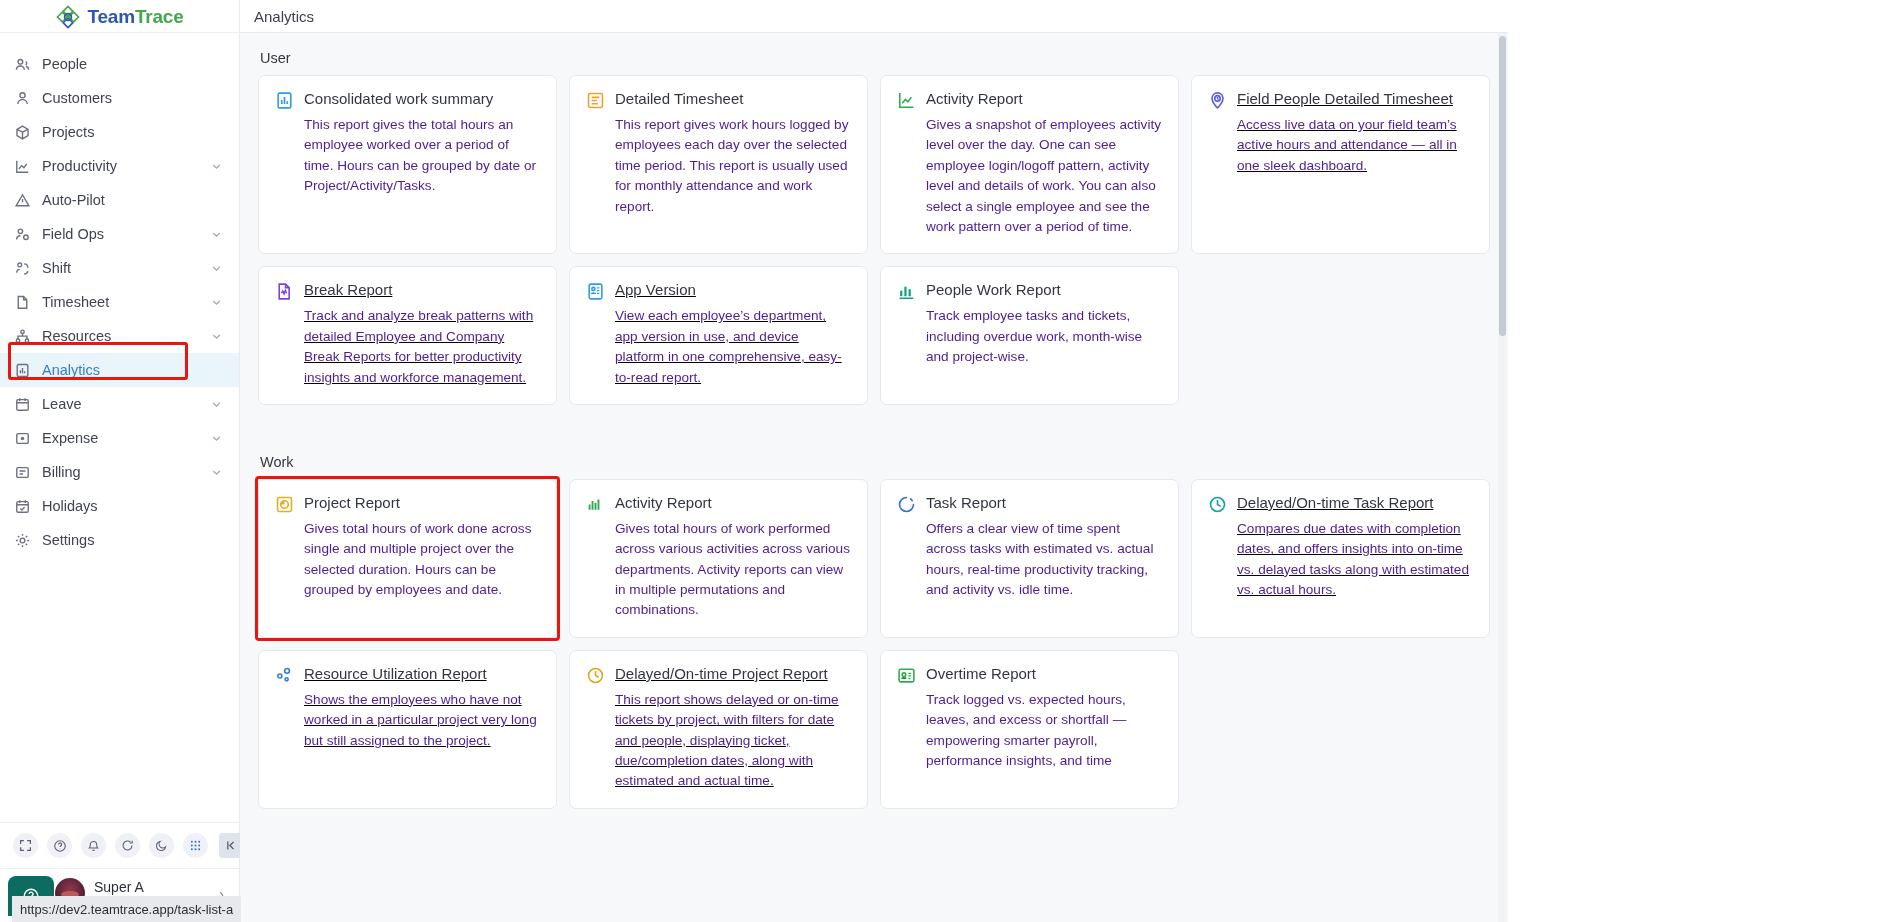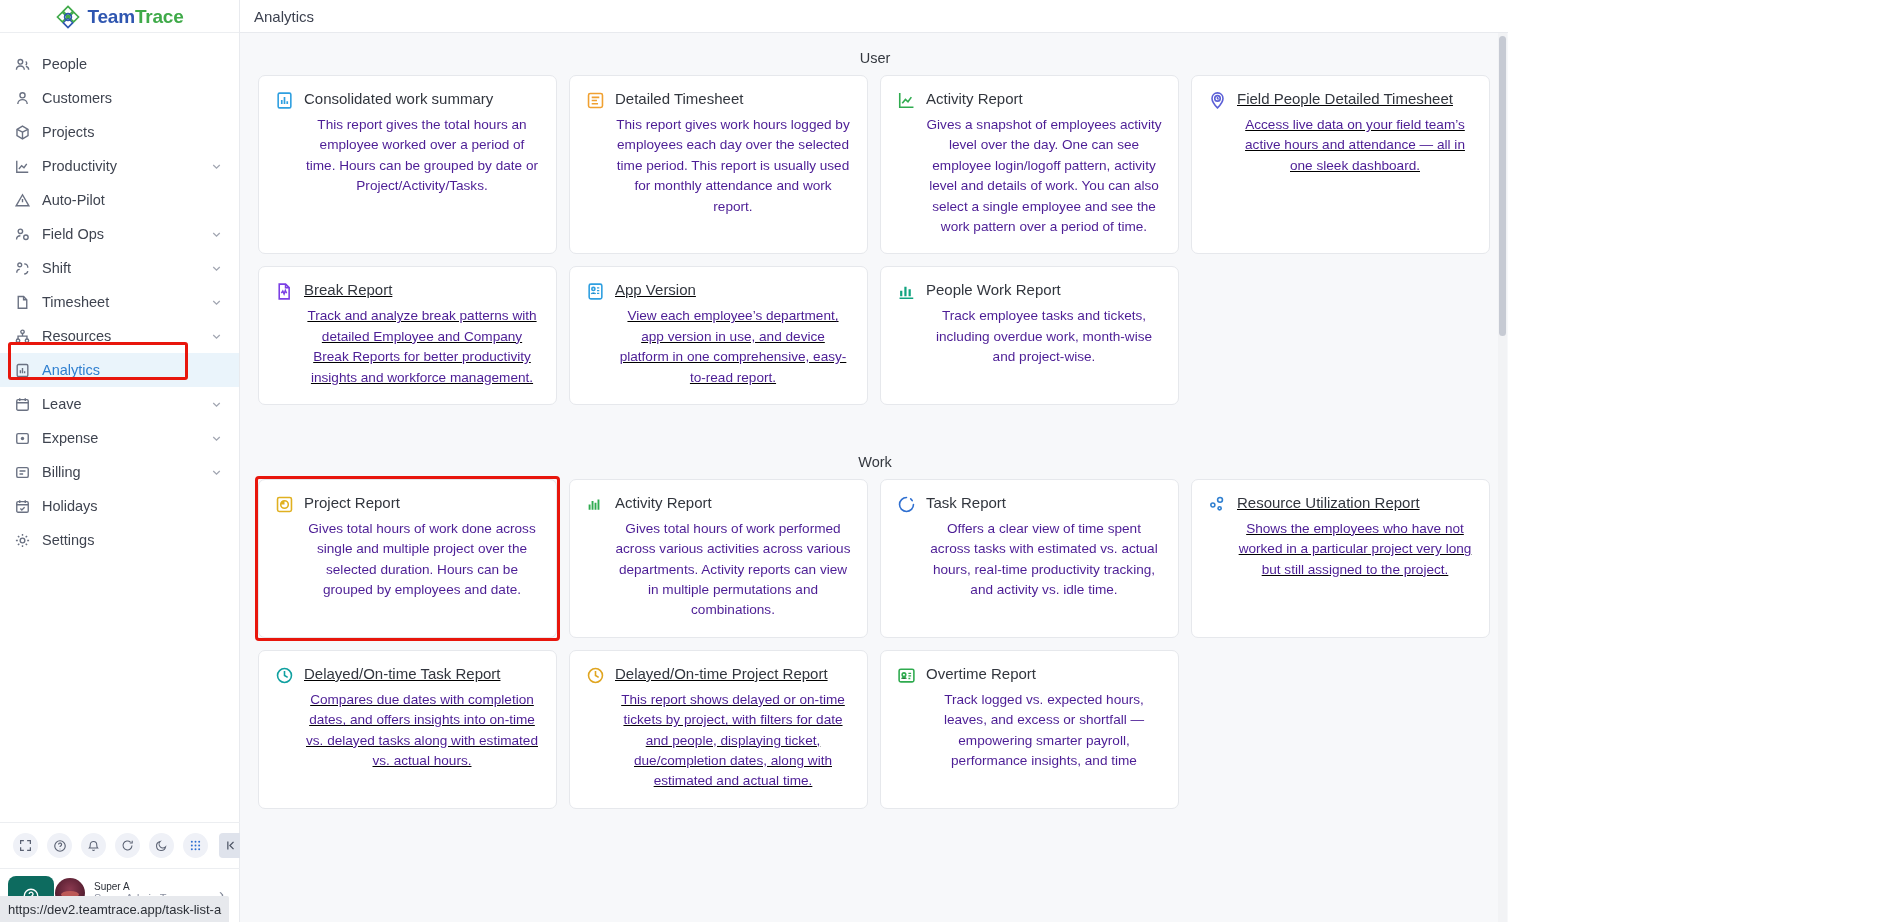--- a/index.html
+++ b/index.html
@@ -64,40 +64,40 @@
     display: flex; align-items: center; justify-content: center; z-index: 2;
   }
   .avatar {
     width: 30px; height: 30px; border-radius: 50%; flex: 0 0 30px; z-index: 3;
     background: radial-gradient(circle at 50% 38%, #8c3a50 0%, #5d2235 55%, #2a1020 100%);
     margin-left: 42px; position: relative; overflow: hidden;
   }
   .avatar::after{ content:""; position:absolute; left:6px; top:13px; width:18px; height:7px;
     background: #c9615c; border-radius: 50%; opacity:.85;}
   .prof-txt { flex: 1 1 auto; overflow: hidden; line-height: 1.15; }
-  .prof-name { font-size: 10px; color: #2c3038; }
+  .prof-name { font-size: 14px; color: #2c3038; }
   .prof-sub { font-size: 11px; color: #8b90a0; white-space: nowrap; }
   .prof-chev { color: #7d8494; font-size: 15px; padding-right: 4px; }
 
   .statusbar {
-    position: absolute; left: 0; bottom: 0; height: 26px; max-width: 245px;
+    position: absolute; left: 12px; bottom: 0; height: 26px; max-width: 245px;
     background: #e7e9ed; color: #2b2f36; font-size: 13px;
     display: flex; align-items: center; padding: 0 8px; white-space: nowrap;
     overflow: hidden; z-index: 40; border-top-right-radius: 2px;
   }
 
   
   .main { flex: 1 1 auto; height: 922px; background: #f7f8fa; overflow: hidden; position: relative; }
   .topbar {
     height: 33px; background: #ffffff; border-bottom: 1px solid #e8eaee;
     display: flex; align-items: center; padding-left: 14px;
   }
   .topbar-title { font-size: 15px; color: #3d4250; }
 
-  .content { padding: 10px 18px 0 18px; text-align: center; }
+  .content { padding: 10px 18px 0 18px; }
   .section-label {
     font-size: 14.5px; color: #34383f; font-weight: 400; margin: 7px 0 9px 2px;
   }
   .grid { display: grid; grid-template-columns: repeat(4, 1fr); gap: 12px; }
 
   .card {
     background: #ffffff; border: 1px solid #e6e8ec; border-radius: 7px;
     padding: 14px 16px 16px 16px; cursor: pointer; position: relative;
   }
   .card-head { display: flex; align-items: flex-start; gap: 10px; }
@@ -499,37 +499,37 @@
                   <path d="M9 2.4a6.6 6.6 0 106.6 6.6" stroke="#2f6fd0" stroke-width="1.5" fill="none" stroke-linecap="round"></path>
                   <path d="M13 3.6a6.6 6.6 0 011.4 1.8" stroke="#2f6fd0" stroke-width="1.5" fill="none" stroke-linecap="round"></path>
                 </svg></span>
               <span class="card-title">Task Report</span>
             </div>
             <div class="card-desc">Offers a clear view of time spent across tasks with estimated vs. actual hours, real-time productivity tracking, and activity vs. idle time.</div>
           </div>
           <div class="card mid">
             <div class="card-head">
               <span class="card-ico"><svg width="19" height="19" viewBox="0 0 18 18">
+                  <circle cx="9" cy="9" r="6.6" stroke="#10a0a0" stroke-width="1.5" fill="none"></circle>
+                  <path d="M9 4.8V9l3 1.8" stroke="#10a0a0" stroke-width="1.5" fill="none"></path>
+                </svg></span>
+              <span class="card-title">Delayed/On-time Task Report</span>
+            </div>
+            <div class="card-desc">Compares due dates with completion dates, and offers insights into on-time vs. delayed tasks along with estimated vs. actual hours.</div>
+          </div>
+          <div class="card mid">
+            <div class="card-head">
+              <span class="card-ico"><svg width="19" height="19" viewBox="0 0 18 18">
                   <circle cx="11.4" cy="4.6" r="2.3" stroke="#2f7fd0" stroke-width="1.5" fill="none"></circle>
                   <circle cx="4.6" cy="9.4" r="1.9" stroke="#2f7fd0" stroke-width="1.5" fill="none"></circle>
                   <circle cx="11" cy="12.6" r="1.5" stroke="#2f7fd0" stroke-width="1.5" fill="none"></circle>
                 </svg></span>
               <span class="card-title">Resource Utilization Report</span>
             </div>
             <div class="card-desc">Shows the employees who have not worked in a particular project very long but still assigned to the project.</div>
-          </div>
-          <div class="card mid">
-            <div class="card-head">
-              <span class="card-ico"><svg width="19" height="19" viewBox="0 0 18 18">
-                  <circle cx="9" cy="9" r="6.6" stroke="#10a0a0" stroke-width="1.5" fill="none"></circle>
-                  <path d="M9 4.8V9l3 1.8" stroke="#10a0a0" stroke-width="1.5" fill="none"></path>
-                </svg></span>
-              <span class="card-title">Delayed/On-time Task Report</span>
-            </div>
-            <div class="card-desc">Compares due dates with completion dates, and offers insights into on-time vs. delayed tasks along with estimated vs. actual hours.</div>
           </div>
           <div class="card mid">
             <div class="card-head">
               <span class="card-ico"><svg width="19" height="19" viewBox="0 0 18 18">
                   <circle cx="9" cy="9" r="6.6" stroke="#e0a520" stroke-width="1.5" fill="none"></circle>
                   <path d="M9 4.8V9l3 1.8" stroke="#e0a520" stroke-width="1.5" fill="none"></path>
                 </svg></span>
               <span class="card-title">Delayed/On-time Project Report</span>
             </div>
             <div class="card-desc">This report shows delayed or on-time tickets by project, with filters for date and people, displaying ticket, due/completion dates, along with estimated and actual time.</div>

